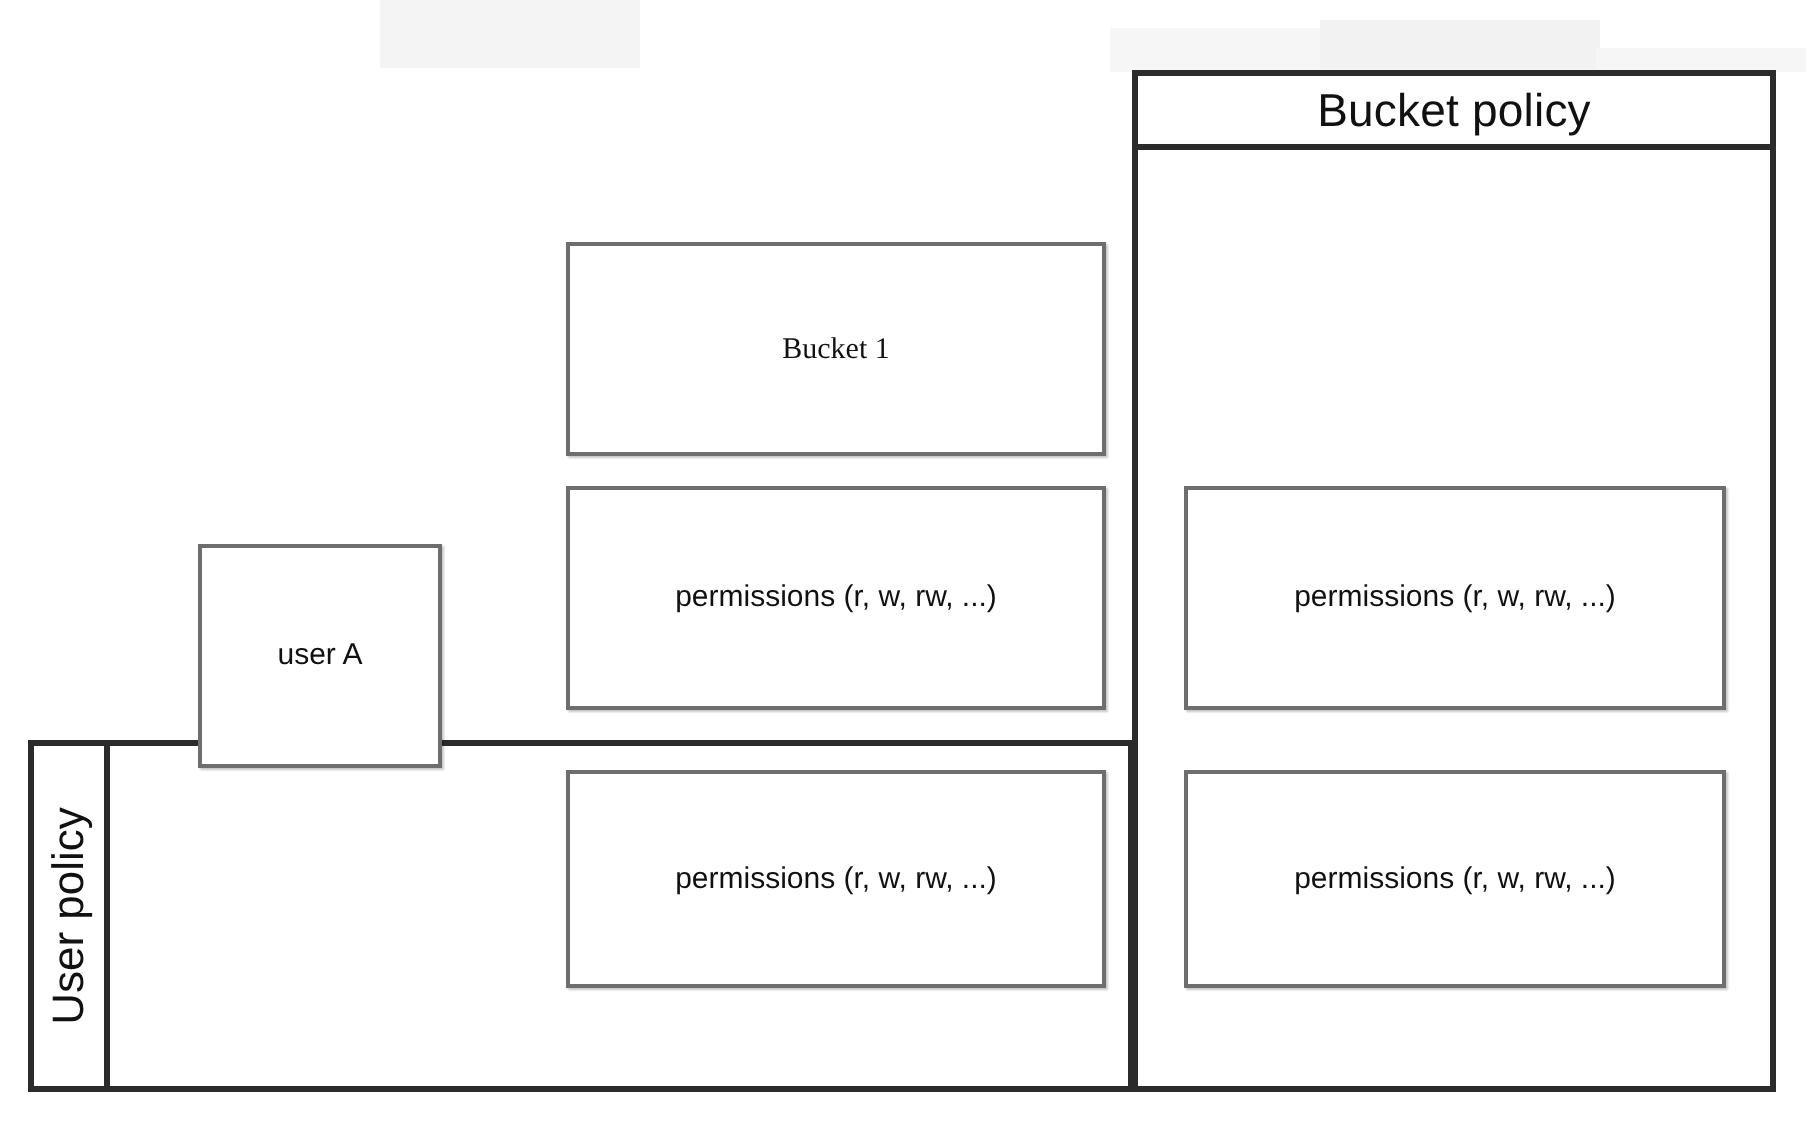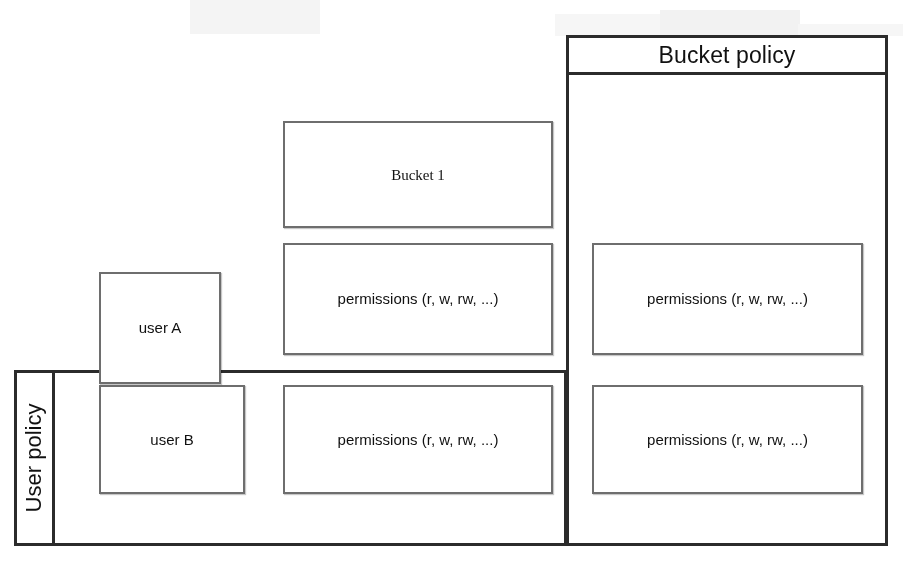--- a/index.html
+++ b/index.html
@@ -155,23 +155,20 @@
   </div>
 
   <div class="node" id="node-perm-a1">
     <span class="node-label">permissions (r, w, rw, ...)</span>
   </div>
 
   <div class="node" id="node-perm-a2">
     <span class="node-label">permissions (r, w, rw, ...)</span>
   </div>
 
-  <div class="node" id="node-user-b">
-    <span class="node-label">user B</span>
-  </div>
 
   <div class="node" id="node-perm-b1">
     <span class="node-label">permissions (r, w, rw, ...)</span>
   </div>
 
   <div class="node" id="node-perm-b2">
     <span class="node-label">permissions (r, w, rw, ...)</span>
   </div>
 
 </div>

